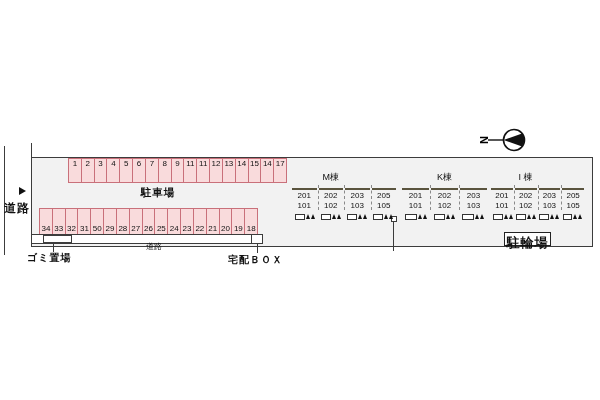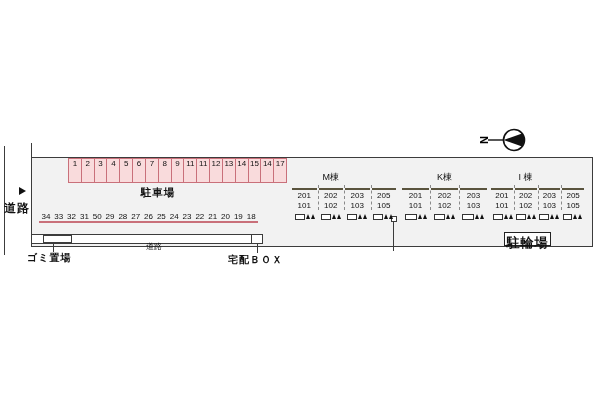--- a/index.html
+++ b/index.html
@@ -10,21 +10,21 @@
   .site{left:31px;top:157px;width:562px;height:90px;background:#f2f2f2;
         border:1px solid #3c3c3c;box-sizing:border-box;}
   .ext-line{left:31px;top:143px;width:0;height:14px;border-left:1px solid #3c3c3c;}
   .road-line{left:4px;top:146px;width:1px;height:109px;background:#3c3c3c;}
   .road-arrow{left:19px;top:187px;width:0;height:0;border-top:4px solid transparent;
               border-bottom:4px solid transparent;border-left:7px solid #111;}
   .road-label{left:4px;top:200px;width:28px;font-size:12px;font-weight:bold;letter-spacing:1px;}
   
   .stall-row{display:flex;box-sizing:border-box;}
   .row-top{left:68px;top:158px;width:219px;height:25px;}
-  .row-bottom{left:39px;top:208px;width:219px;height:27px;align-items:center;}
+  .row-bottom{left:39px;top:208px;width:219px;height:27px;}
   .stall{flex:1;position:relative;background:#f9dbdc;border:1px solid #c9707a;margin-left:-1px;}
   .stall:first-child{margin-left:0;}
   .stall span{position:absolute;left:-2px;right:-2px;text-align:center;font-size:8px;}
   .row-top .stall span{top:0;}
   .row-bottom .stall span{bottom:1px;}
   .parking-label{left:118px;top:186px;width:80px;text-align:center;font-size:10.5px;font-weight:bold;letter-spacing:1px;}
   
   .road-strip{left:31px;top:234px;width:232px;height:10px;background:#fff;
               border:1px solid #3c3c3c;box-sizing:border-box;text-align:center;}
   .road-strip span{font-size:8px;line-height:8px;display:inline-block;padding-left:14px;}

